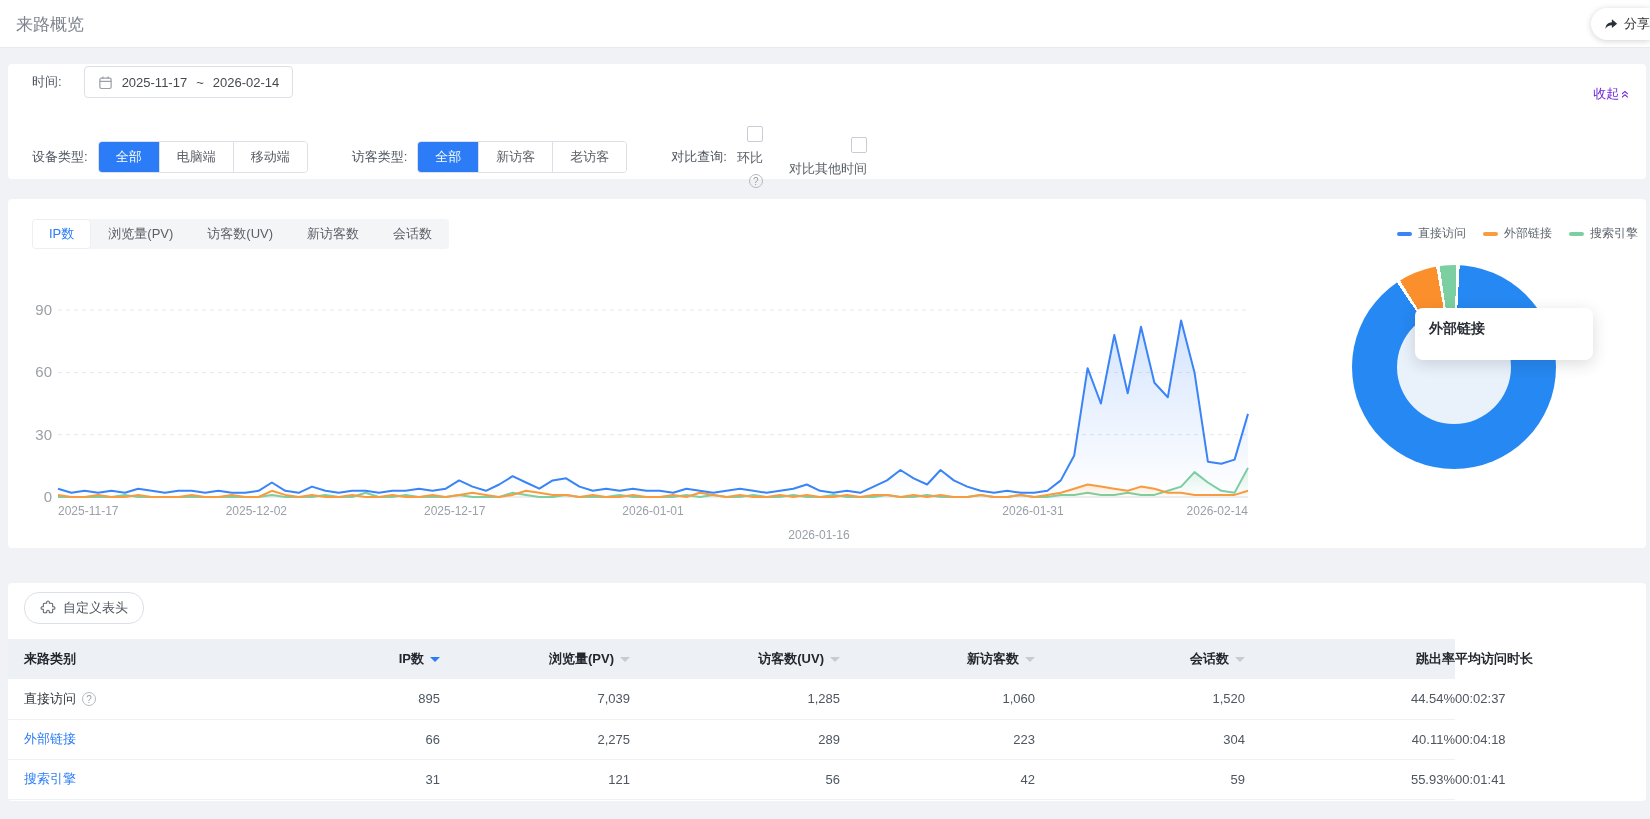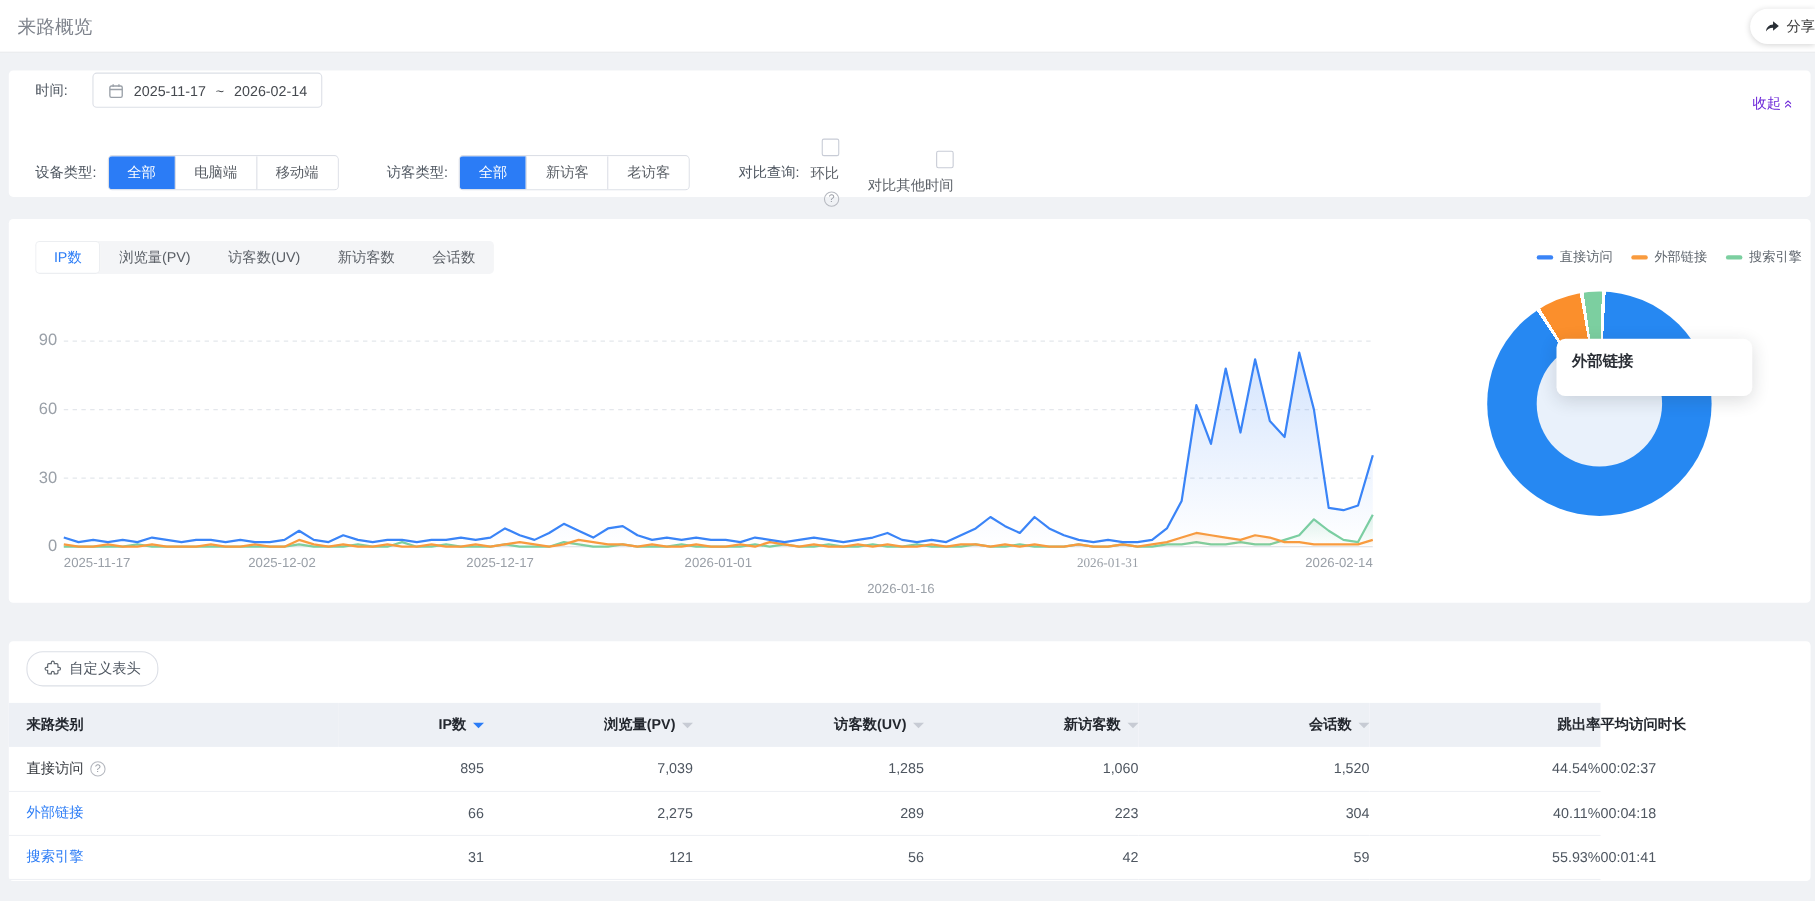--- a/index.html
+++ b/index.html
@@ -192,21 +192,21 @@
       </svg>
       <div class="y-label" style="top: 291px;">0</div>
       <div class="y-label" style="top: 228.69px;">30</div>
       <div class="y-label" style="top: 166.38px;">60</div>
       <div class="y-label" style="top: 104.07px;">90</div>
       <div class="x-label" style="left: 50px; transform: none;">2025-11-17</div>
       <div class="x-label" style="left: 248.333px; transform: translateX(-50%);">2025-12-02</div>
       <div class="x-label" style="left: 446.667px; transform: translateX(-50%);">2025-12-17</div>
       <div class="x-label" style="left: 645px; transform: translateX(-50%);">2026-01-01</div>
       <div class="x-label" style="left: 811px; transform: translateX(-50%); margin-top: 24px;">2026-01-16</div>
-      <div class="x-label" style="left: 999px; transform: translateX(-50%); font-family: Liberation Serif, serif;">2026-01-31</div>
+      <div class="x-label" style="left: 1025px; transform: translateX(-50%);">2026-01-31</div>
       <div class="x-label" style="left: 1240px; transform: translateX(-100%);">2026-02-14</div>
     </div>
   <div class="donut" id="donut" style="background: conic-gradient(from -32deg, rgb(251, 143, 44) 0deg, rgb(251, 143, 44) 21.9deg, rgb(255, 255, 255) 21.9deg, rgb(255, 255, 255) 23.9deg, rgb(124, 207, 160) 23.9deg, rgb(124, 207, 160) 33.2deg, rgb(255, 255, 255) 33.2deg, rgb(255, 255, 255) 35.2deg, rgb(38, 136, 242) 35.2deg, rgb(38, 136, 242) 358deg, rgb(255, 255, 255) 358deg, rgb(255, 255, 255) 360deg);">
     <div class="donut-hole"></div>
   </div>
   <div class="chart-tooltip">
     <div class="tt-title">外部链接</div>
   </div>
 </div>
 

